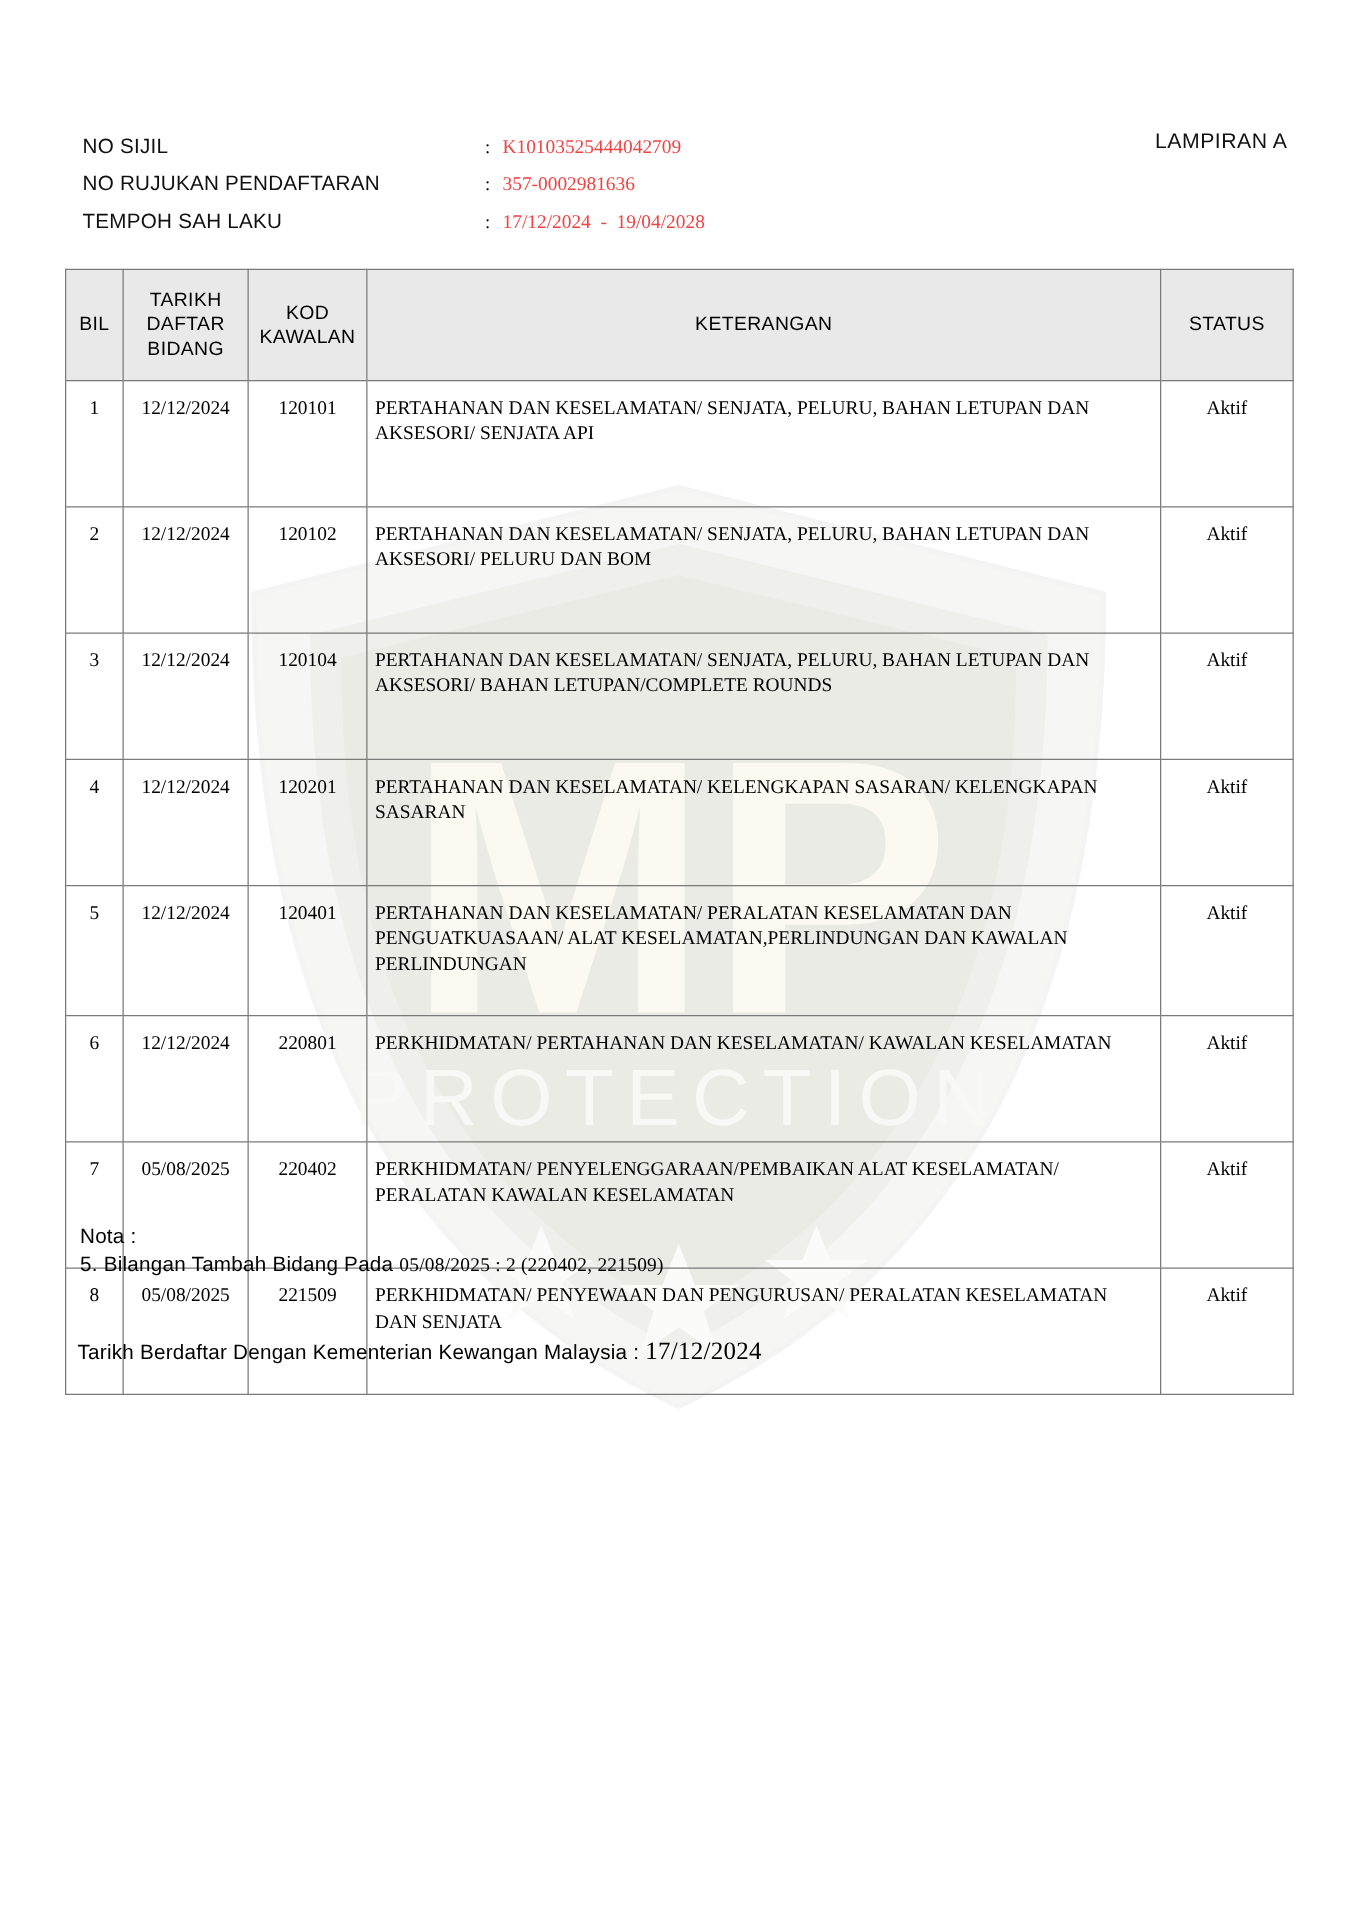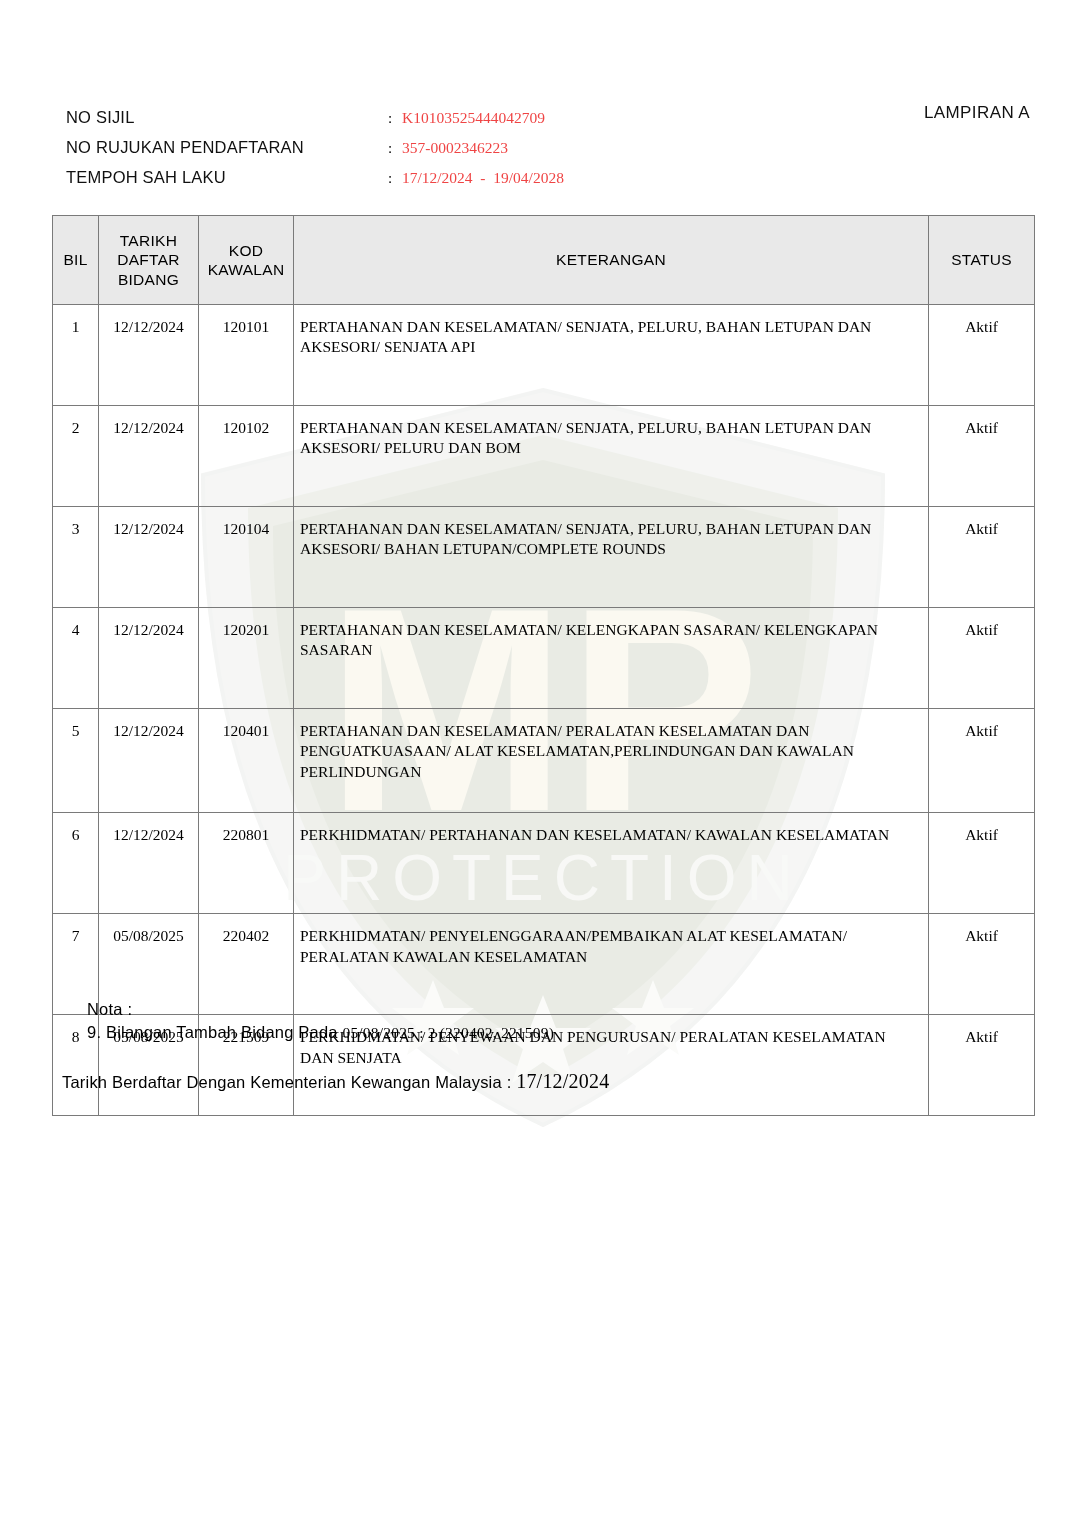--- a/index.html
+++ b/index.html
@@ -123,23 +123,22 @@
     text-align: left;
     padding-left: 12px;
     padding-right: 10px;
   }
   td.c-ket.tall { }
 
   
   .notes {
     position: absolute;
     left: 64px;
-    top: 1000px;
+    top: 980px;
     width: 960px;
-    margin-left: 23px;
   }
   .nota-title {
     font-size: 16.5px;
     letter-spacing: 0.2px;
     margin-bottom: 4px;
   }
   .nota-line {
     font-size: 16.5px;
     letter-spacing: 0.2px;
   }
@@ -183,21 +182,21 @@
 
   <div class="meta">
     <div class="meta-row">
       <span class="meta-label">NO SIJIL</span>
       <span class="meta-colon">:</span>
       <span class="meta-value">K10103525444042709</span>
     </div>
     <div class="meta-row">
       <span class="meta-label">NO RUJUKAN PENDAFTARAN</span>
       <span class="meta-colon">:</span>
-      <span class="meta-value">357-0002346223</span>
+      <span class="meta-value">357-0002981636</span>
     </div>
     <div class="meta-row">
       <span class="meta-label">TEMPOH SAH LAKU</span>
       <span class="meta-colon">:</span>
       <span class="meta-value">17/12/2024  -  19/04/2028</span>
     </div>
   </div>
 
   <div class="table-wrap">
     <table class="bidang">
@@ -274,21 +273,21 @@
           <td class="c-ket">PERKHIDMATAN/ PENYEWAAN DAN PENGURUSAN/ PERALATAN KESELAMATAN DAN SENJATA</td>
           <td class="c-status">Aktif</td>
         </tr>
       </tbody>
     </table>
   </div>
 
   <div class="notes">
     <div class="nota-title">Nota :</div>
     <div class="nota-line">
-      <span>9. Bilangan Tambah Bidang Pada</span>
+      <span>5. Bilangan Tambah Bidang Pada</span>
       <span class="serif">05/08/2025 : 2  (220402, 221509)</span>
     </div>
   </div>
 
   <div class="daftar-line">
     <span>Tarikh Berdaftar Dengan Kementerian Kewangan Malaysia :</span>
     <span class="serif">17/12/2024</span>
   </div>
 
 </div>

